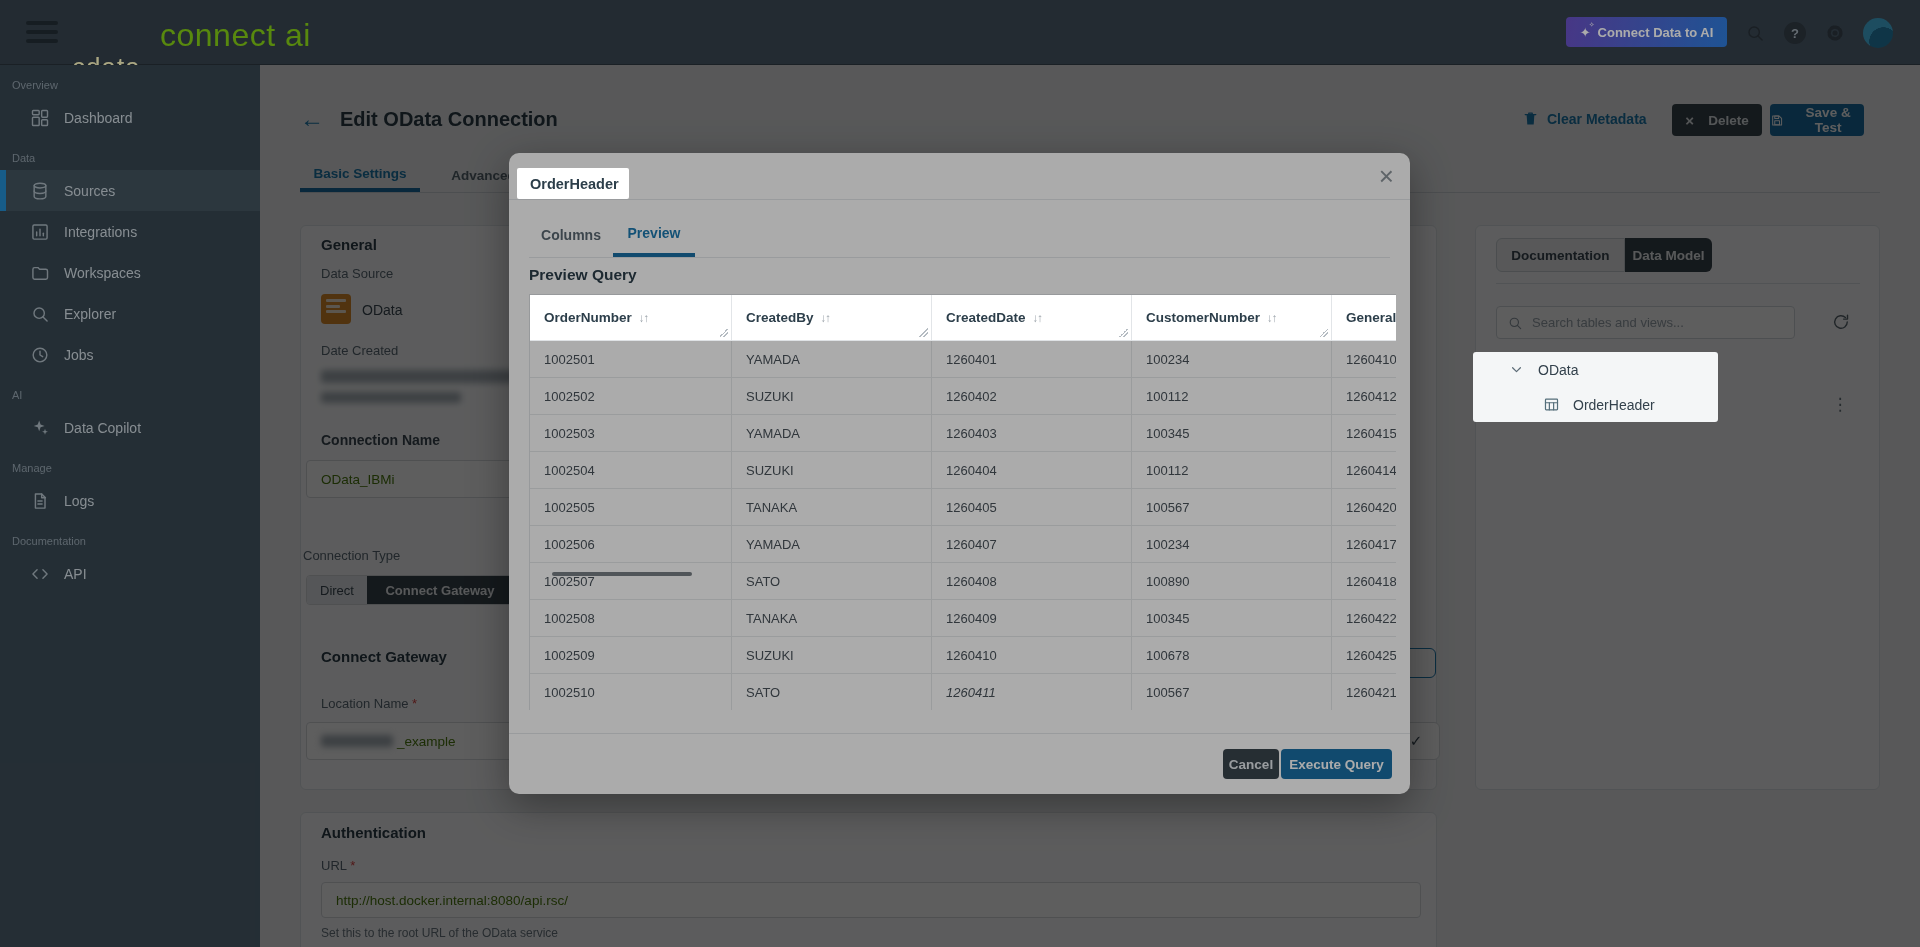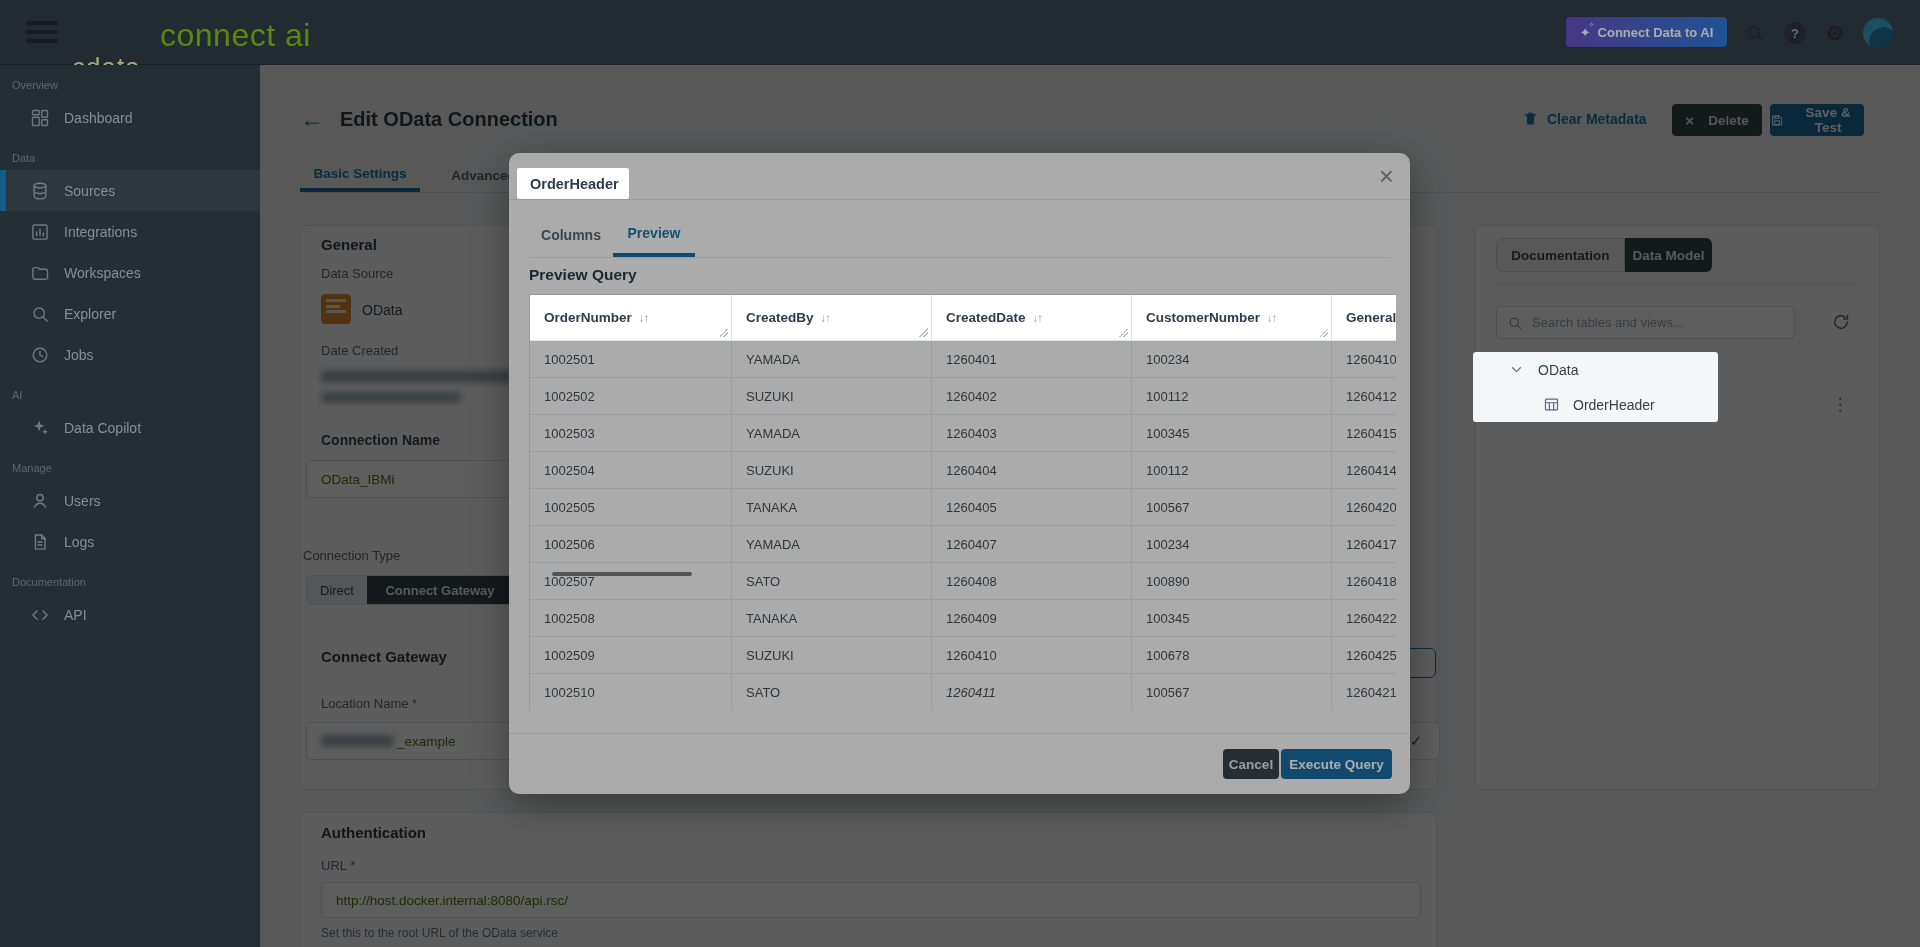--- a/index.html
+++ b/index.html
@@ -220,29 +220,20 @@
             <path d="M11 3l1.7 4.8 4.8 1.7-4.8 1.7L11 16l-1.7-4.8L4.5 9.5l4.8-1.7z"></path>
             <path d="M18 13l.9 2.6 2.6.9-2.6.9L18 20l-.9-2.6-2.6-.9 2.6-.9z"></path>
           </svg>
         </span>
         <span class="s-label">Data Copilot</span>
       </div>
       <div class="sec-label">Manage</div>
       <div class="s-item">
         <span class="ico">
           <svg viewBox="0 0 24 24">
-            <circle cx="12" cy="8" r="3.8"></circle>
-            <path d="M5.5 19.5c1.4-3.2 3.8-4.8 6.5-4.8s5.1 1.6 6.5 4.8"></path>
-          </svg>
-        </span>
-        <span class="s-label">Users</span>
-      </div>
-      <div class="s-item">
-        <span class="ico">
-          <svg viewBox="0 0 24 24">
             <path d="M6.5 3.5h7.5l4 4v13H6.5z"></path>
             <path d="M14 3.5V8h4.5"></path>
             <line x1="9.5" y1="12" x2="14.5" y2="12"></line>
             <line x1="9.5" y1="15.5" x2="14.5" y2="15.5"></line>
           </svg>
         </span>
         <span class="s-label">Logs</span>
       </div>
       <div class="sec-label">Documentation</div>
       <div class="s-item">

